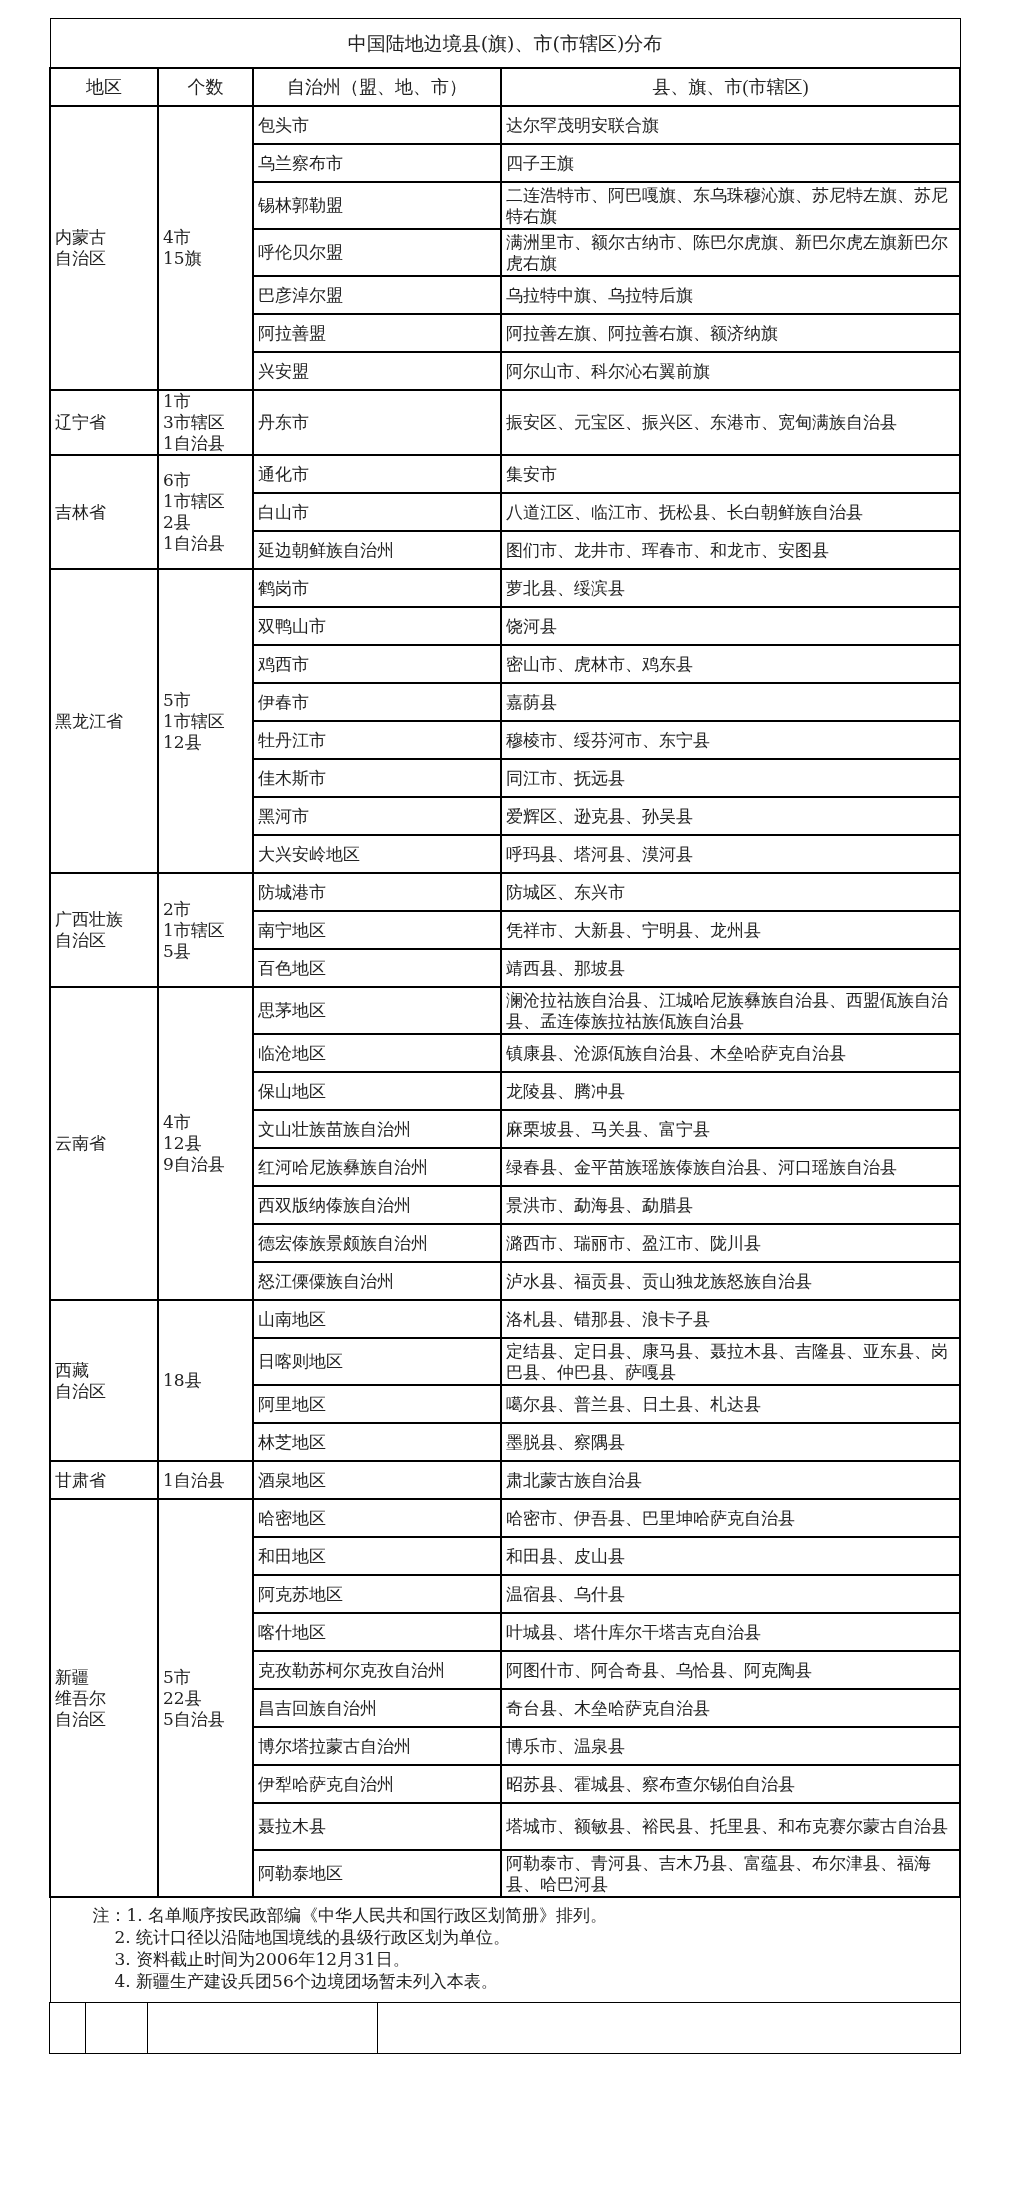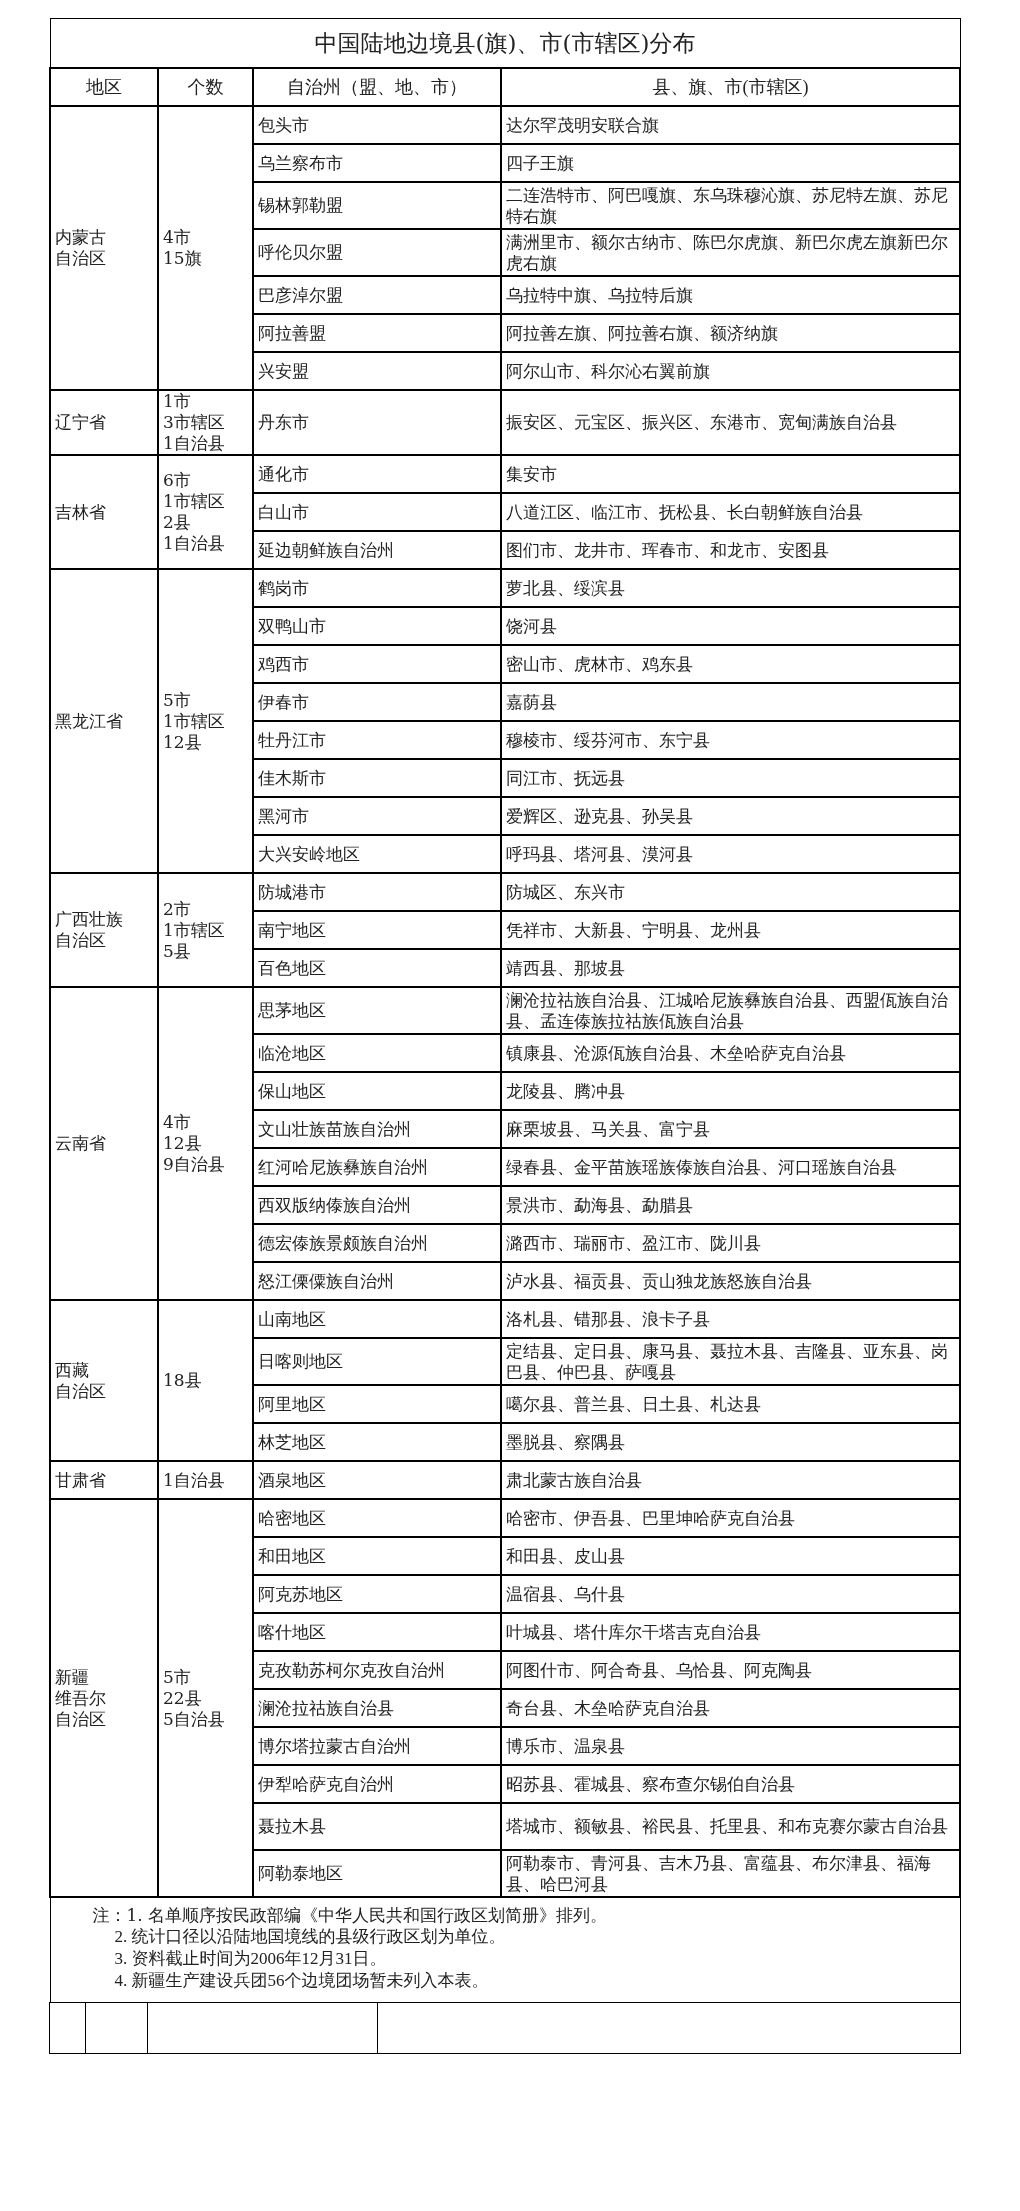--- a/index.html
+++ b/index.html
@@ -1,29 +1,29 @@
 <!DOCTYPE html>
 <html><head>
 <meta charset="utf-8">
 <style>
   html, body { margin: 0; padding: 0; background: #ffffff; }
   body { width: 1020px; height: 2211px; position: relative; font-family: "DejaVu Serif", "Liberation Serif", serif; color: #1a1a1a; }
   .sheet { position: absolute; left: 49px; top: 18px; width: 912px; }
   table.main { border-collapse: collapse; width: 912px; table-layout: fixed; }
   table.main td, table.main th { border: 2px solid #000; padding: 0 4px; font-weight: normal; font-size: 17px; line-height: 21px; vertical-align: middle; color: #222; }
-  table.main .title-cell { height: 48px; text-align: center; font-size: 23px; border-width: 1.5px 1.5px 2px 1.5px; }
+  table.main .title-cell { height: 48px; text-align: center; font-size: 19px; border-width: 1.5px 1.5px 2px 1.5px; }
   table.main .hdr { height: 36px; text-align: center; font-size: 18px; font-family: Liberation Serif, serif; }
   tr.r1 td { height: 36px; }
   tr.r2 td { height: 45px; }
   td.region, td.count { text-align: left; }
   td.count { padding: 0 2px; }
   td.unit, td.list { padding-left: 4px; }
   .notes-cell { border: 1.5px solid #000 !important; border-top: 2px solid #000 !important; padding: 6px 2px 10px 2px !important; text-align: left; font-size: 17px; }
   .note-line { line-height: 22px; white-space: nowrap; margin-left: 40px; }
-  .note-line.indent { padding-left: 22px; font-family: Liberation Serif, serif; }
+  .note-line.indent { padding-left: 22px; }
   table.foot { border-collapse: collapse; width: 912px; table-layout: fixed; position: relative; top: -1px; }
   table.foot td { border: 1.2px solid #000; height: 48px; }
 </style>
 </head>
 <body>
 
 <div class="sheet">
   <table class="main" id="main-table">
     <colgroup>
       <col style="width:108px">
@@ -270,21 +270,21 @@
         </tr>
         <tr class="r1">
           <td class="unit">喀什地区</td>
           <td class="list">叶城县、塔什库尔干塔吉克自治县</td>
         </tr>
         <tr class="r1">
           <td class="unit">克孜勒苏柯尔克孜自治州</td>
           <td class="list">阿图什市、阿合奇县、乌恰县、阿克陶县</td>
         </tr>
         <tr class="r1">
-          <td class="unit">澜沧拉祜族自治县</td>
+          <td class="unit">昌吉回族自治州</td>
           <td class="list">奇台县、木垒哈萨克自治县</td>
         </tr>
         <tr class="r1">
           <td class="unit">博尔塔拉蒙古自治州</td>
           <td class="list">博乐市、温泉县</td>
         </tr>
         <tr class="r1">
           <td class="unit">伊犁哈萨克自治州</td>
           <td class="list">昭苏县、霍城县、察布查尔锡伯自治县</td>
         </tr>

